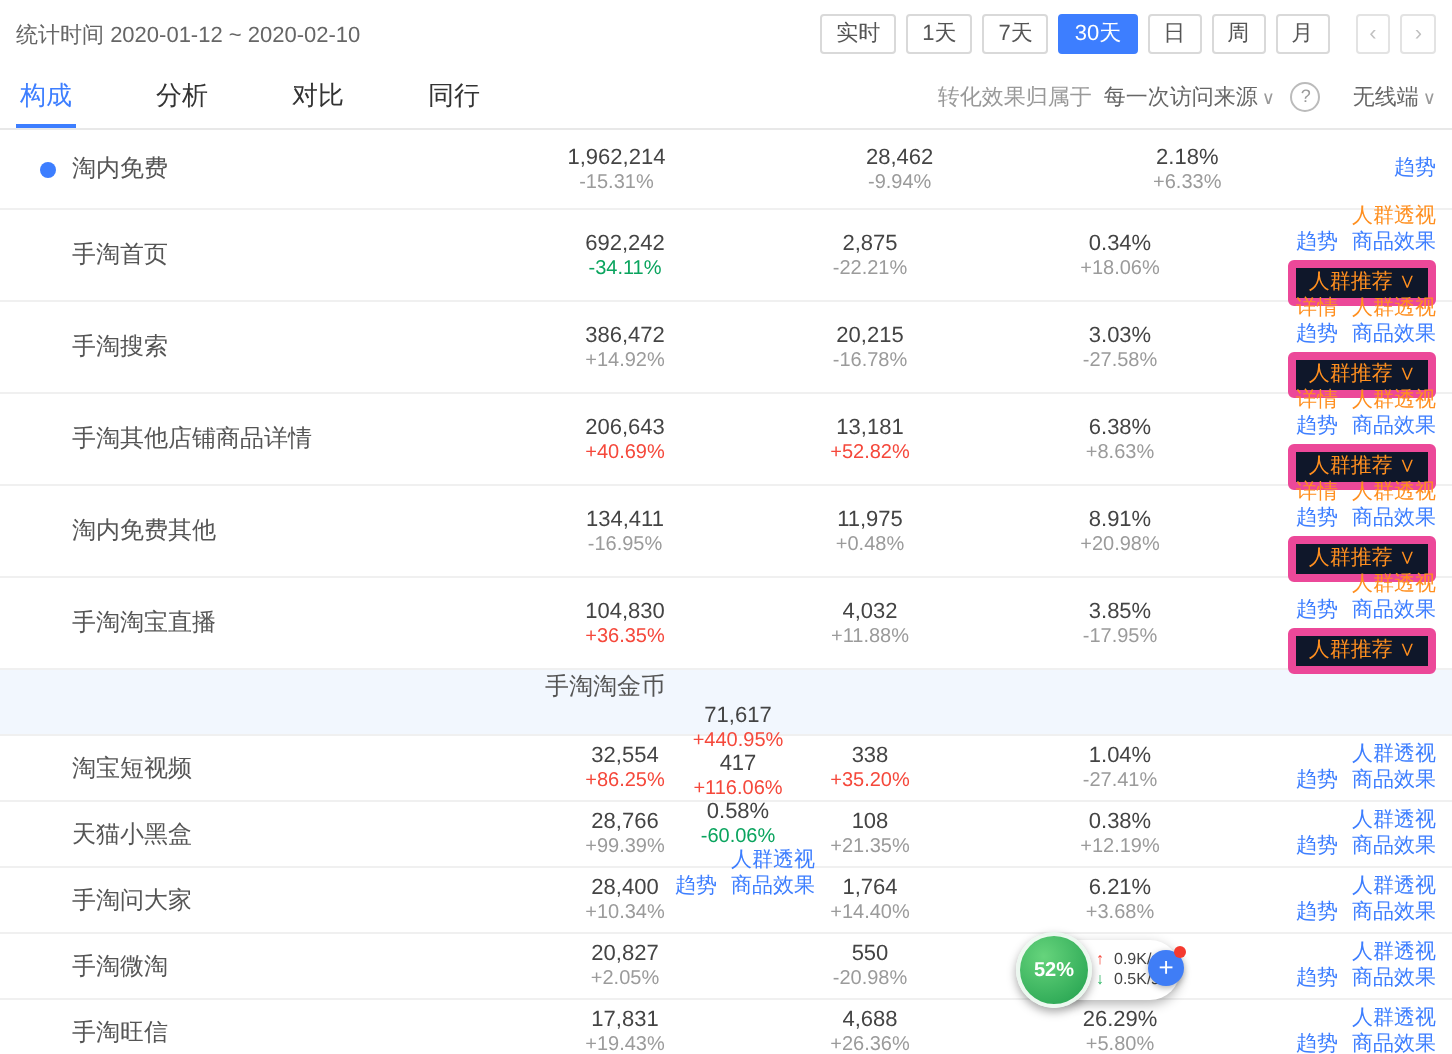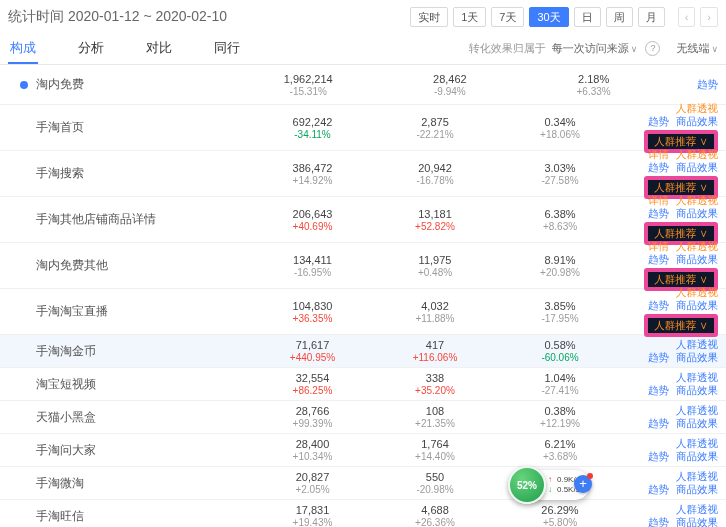--- a/index.html
+++ b/index.html
@@ -3,21 +3,21 @@
 <meta charset="utf-8">
 <style>
   html,body{margin:0;padding:0;}
   body{
     width:726px;height:527px;overflow:hidden;position:relative;
     background:#ffffff;font-family:"Liberation Sans","DejaVu Sans",sans-serif;
     -webkit-font-smoothing:antialiased;
   }
   
   .topbar{display:flex;justify-content:space-between;align-items:center;height:34px;padding:0 8px;}
-  .stat-time{font-size:14px;color:#666;}
+  .stat-time{font-size:11px;color:#666;}
   .range-group{display:flex;align-items:center;}
   .time-btn{
     border:1px solid #d9d9d9;background:#fff;color:#555;font-size:11px;
     padding:3px 7px;border-radius:2px;margin-left:5px;cursor:pointer;line-height:12px;white-space:nowrap;
   }
   .time-btn.active{background:#3d7eff;border-color:#3d7eff;color:#fff;}
   .time-btn.pager{color:#c0c0c0;border-color:#e3e3e3;padding:3px 6px;}
   .gap{width:8px;display:inline-block;}
   
   .tabsrow{display:flex;justify-content:space-between;align-items:flex-end;height:30px;
@@ -29,21 +29,21 @@
   .select{color:#666;margin-left:6px;cursor:pointer;white-space:nowrap;}
   .caret{font-size:9px;color:#999;margin-left:2px;}
   .help{display:inline-block;width:13px;height:13px;border:1px solid #bbb;border-radius:50%;
     text-align:center;line-height:13px;font-size:9px;color:#999;margin:0 10px 0 8px;}
   
   .table{width:100%;}
   .row{display:flex;align-items:center;border-bottom:1px solid #f0f0f0;padding:0 8px 0 20px;box-sizing:border-box;}
   .row.summary{height:40px;gap:36px;}
   .row.full{height:46px;}
   .row.simple{height:33px;}
-  .row.highlight{background:#f2f7fe;}
+  .row.highlight{background:#f2f7fe;flex-direction:column;}
   .cell.label{width:225px;font-size:12px;color:#555;display:flex;align-items:center;}
   .dot{width:8px;height:8px;border-radius:50%;background:#3d7eff;margin-right:8px;flex:0 0 auto;}
   .cell.num{text-align:center;}
   .cell.n1{width:135px;}
   .cell.n2{width:110px;}
   .cell.n3{width:140px;}
   .v{font-size:11px;color:#444;}
   .d{font-size:10px;margin-top:1px;}
   .d.gray{color:#9b9b9b;}
   .d.red{color:#f5483b;}
@@ -161,21 +161,21 @@
     <div class="row full">
     <div class="cell label">
       <span class="dot" style="visibility: hidden;"></span>
       <span>手淘搜索</span>
     </div>
     <div class="cell num n1">
       <div class="v">386,472</div>
       <div class="d gray">+14.92%</div>
     </div>
     <div class="cell num n2">
-      <div class="v">20,942</div>
+      <div class="v">20,215</div>
       <div class="d gray">-16.78%</div>
     </div>
     <div class="cell num n3">
       <div class="v">3.03%</div>
       <div class="d gray">-27.58%</div>
     </div>
     <div class="cell links">
       <div class="lrow top"><span class="link orange">详情</span><span class="link orange">人群透视</span></div>
       <div class="lrow mid"><span class="link blue">趋势</span><span class="link blue">商品效果</span></div>
       <button class="rec-btn">人群推荐 ∨</button>

